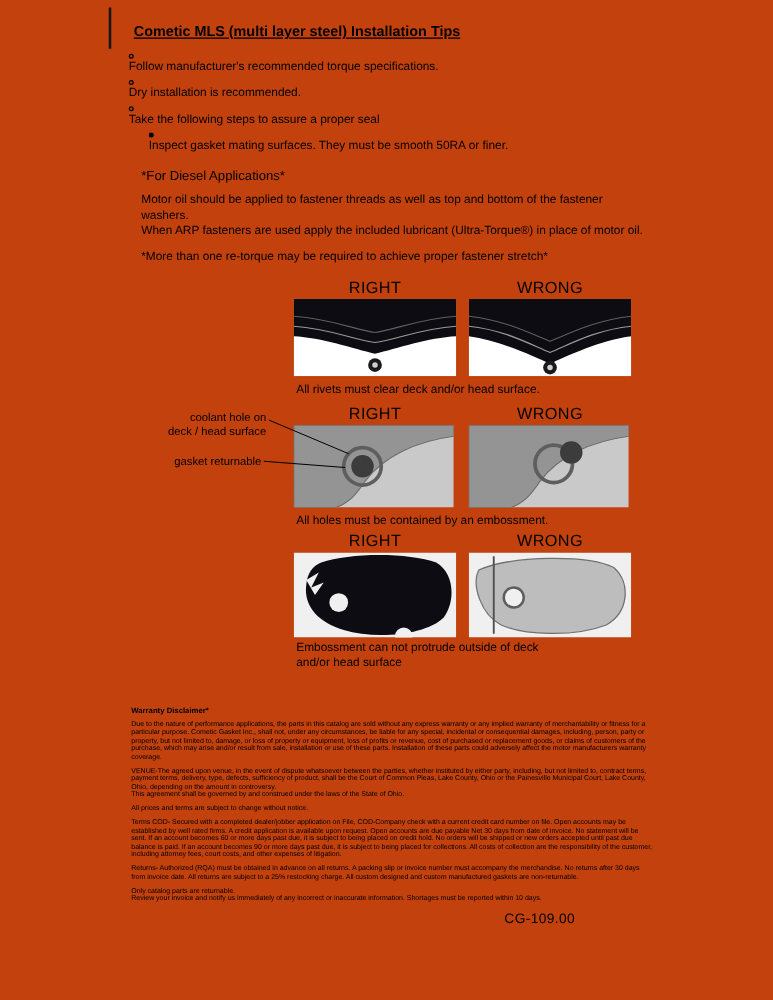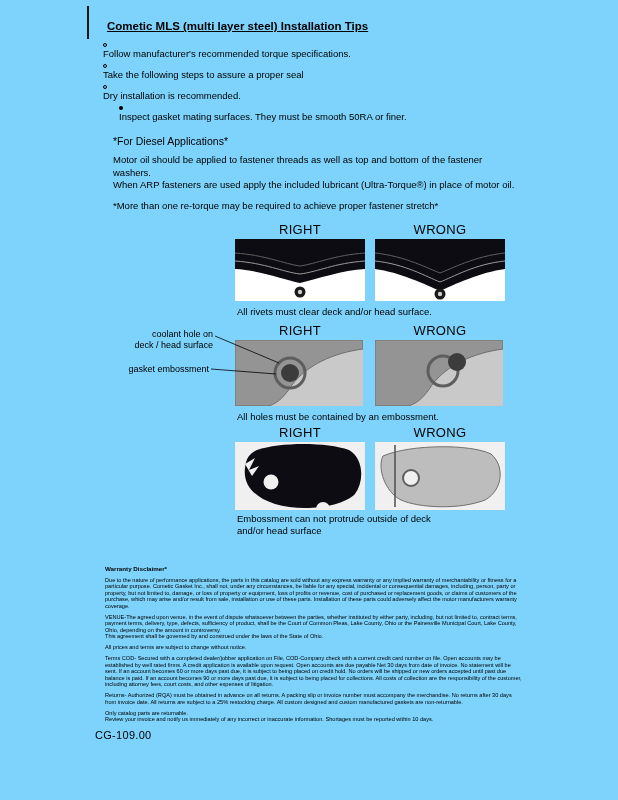--- a/index.html
+++ b/index.html
@@ -1,21 +1,21 @@
 <!DOCTYPE html>
 <html><head>
 <meta charset="utf-8">
 <style>
   * { margin:0; padding:0; box-sizing:border-box; }
   html, body { background:#ffffff; }
   body {
     width:618px; height:800px; position:relative; overflow:hidden;
     font-family:"Liberation Sans", sans-serif; color:#000;
   }
-  .page { position:absolute; inset:0; background:#7dd3fc; }
+  .page { position:absolute; inset:0; background:#c2410c; }
   .scan-mark { position:absolute; left:87px; top:6px; width:2px; height:33px; background:#151515; }
   .content { padding:20px 96px 0 95px; }
 
   .title { margin-left:12px; font-size:11.5px; font-weight:bold; text-decoration:underline; margin-bottom:7px; white-space:nowrap; }
 
   .tip { display:flex; align-items:flex-start; margin-left:8px; font-size:9.5px; line-height:13px;flex-direction:column; }
   .tip .b1 { flex:0 0 auto; width:4px; height:4px; border:1px solid #000; border-radius:50%; margin:4px 4px 0 0; }
   .tip.sub { margin-left:24px; }
   .tip.sub .b2 { flex:0 0 auto; width:4px; height:4px; background:#000; border-radius:50%; margin:4px 4px 0 0; }
 
@@ -36,43 +36,43 @@
   .h-r3 { top:203px; } .p-r3 { top:220px; } .c-r3 { top:291px; left:142px; }
   .colL { left:140px; } .colR { left:280px; }
   .lbl-coolant { top:107px; left:18px; width:100px; }
   .lbl-emboss  { top:142px; left:6px;  width:108px; }
 
   .warranty { margin:26px 0 0 10px; font-size:5.6px; line-height:6.5px; }
   .w-head { font-size:6.2px; font-weight:bold; margin-bottom:4px; }
   .wp { margin-bottom:4.5px; }
   .wp.tight { margin-bottom:0; }
 
-  .footer-code { margin-top:6px; padding-right:62px; font-size:11px; letter-spacing:.3px; }
+  .footer-code { margin-top:6px; text-align:right; padding-right:62px; font-size:11px; letter-spacing:.3px; }
 </style>
 </head>
 <body>
 
 <div class="page">
   <div class="scan-mark"></div>
   <div class="content">
 
     <div class="title">Cometic MLS (multi layer steel) Installation Tips</div>
 
     <div>
       <div class="tip">
         <span class="b1"></span>
         <span>Follow manufacturer's recommended torque specifications.</span>
       </div>
       <div class="tip">
         <span class="b1"></span>
-        <span>Take the following steps to assure a proper seal</span>
+        <span>Dry installation is recommended.</span>
       </div>
       <div class="tip">
         <span class="b1"></span>
-        <span>Dry installation is recommended.</span>
+        <span>Take the following steps to assure a proper seal</span>
       </div>
       <div class="tip sub">
         <span class="b2"></span>
         <span>Inspect gasket mating surfaces.  They must be smooth 50RA or finer.</span>
       </div>
     </div>
 
     <div class="diesel">
       <div class="d-head">*For Diesel Applications*</div>
       <div class="d-para">Motor oil should be applied to fastener threads as well as top and bottom of the fastener washers.
@@ -99,21 +99,21 @@
         <path d="M0,14 C30,17 54,30 65,34 C76,30 100,17 130,14" fill="none" stroke="#5f5f5f" stroke-width="1"></path>
         <circle cx="65" cy="55" r="5.5" fill="#1a1a1a"></circle>
         <circle cx="65" cy="55" r="2.2" fill="#cfcfcf"></circle>
       </svg>
       <div class="dg-caption c-r1">All rivets must clear deck and/or head surface.</div>
 
       <div class="dg-header h-r2 colL">RIGHT</div>
       <div class="dg-header h-r2 colR">WRONG</div>
       <div class="dg-label lbl-coolant">coolant hole on
 deck / head surface</div>
-      <div class="dg-label lbl-emboss">gasket embossment</div>
+      <div class="dg-label lbl-emboss">gasket returnable</div>
       <svg class="panel p-r2 colL" width="128" height="66" viewBox="0 0 128 66">
         <rect width="128" height="66" fill="#c9c9c9"></rect>
         <path d="M0,0 H128 V9 C98,13 72,25 57,45 C49,57 44,62 34,66 H0 Z" fill="#949494" stroke="#6e6e6e" stroke-width="1"></path>
         <circle cx="55" cy="33" r="15" fill="none" stroke="#5e5e5e" stroke-width="3"></circle>
         <circle cx="55" cy="33" r="9" fill="#3c3c3c"></circle>
       </svg>
       <svg class="panel p-r2 colR" width="128" height="66" viewBox="0 0 128 66">
         <rect width="128" height="66" fill="#c9c9c9"></rect>
         <path d="M0,0 H128 V9 C98,13 72,25 57,45 C49,57 44,62 34,66 H0 Z" fill="#949494" stroke="#6e6e6e" stroke-width="1"></path>
         <circle cx="68" cy="31" r="15" fill="none" stroke="#5e5e5e" stroke-width="3"></circle>

